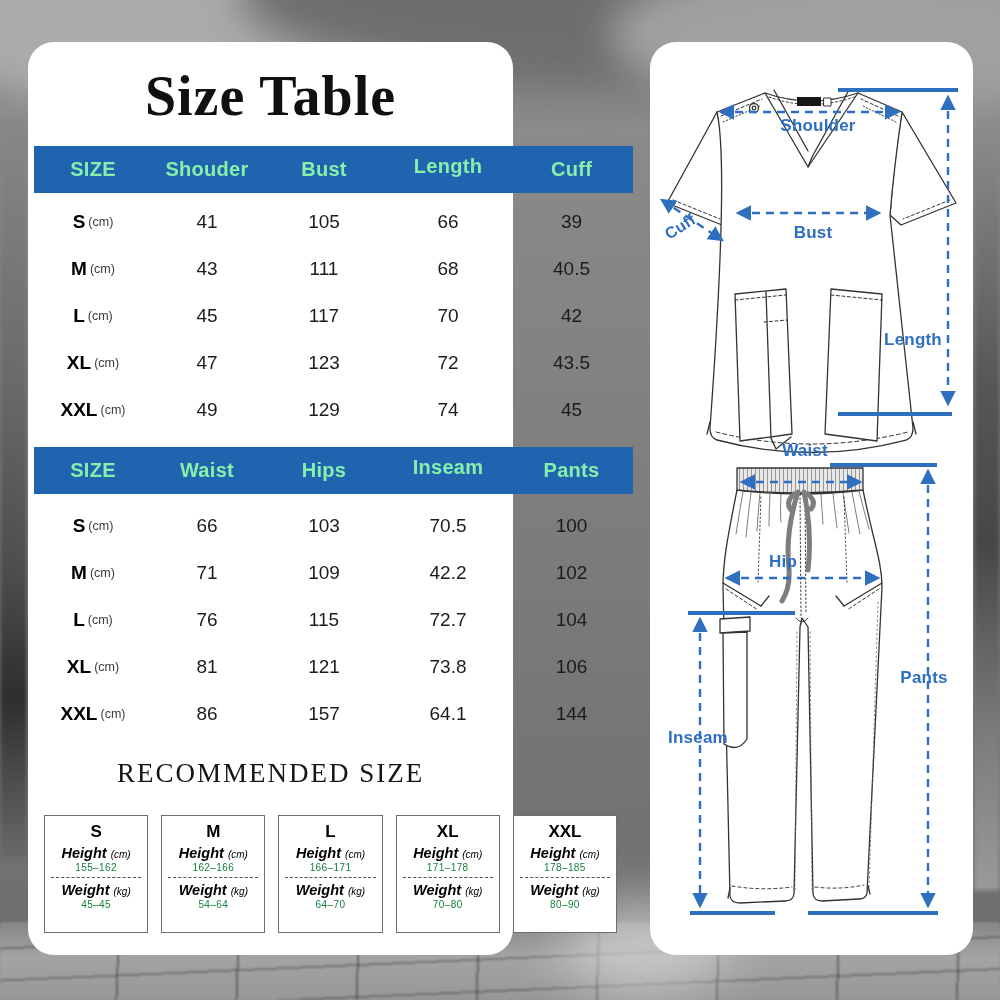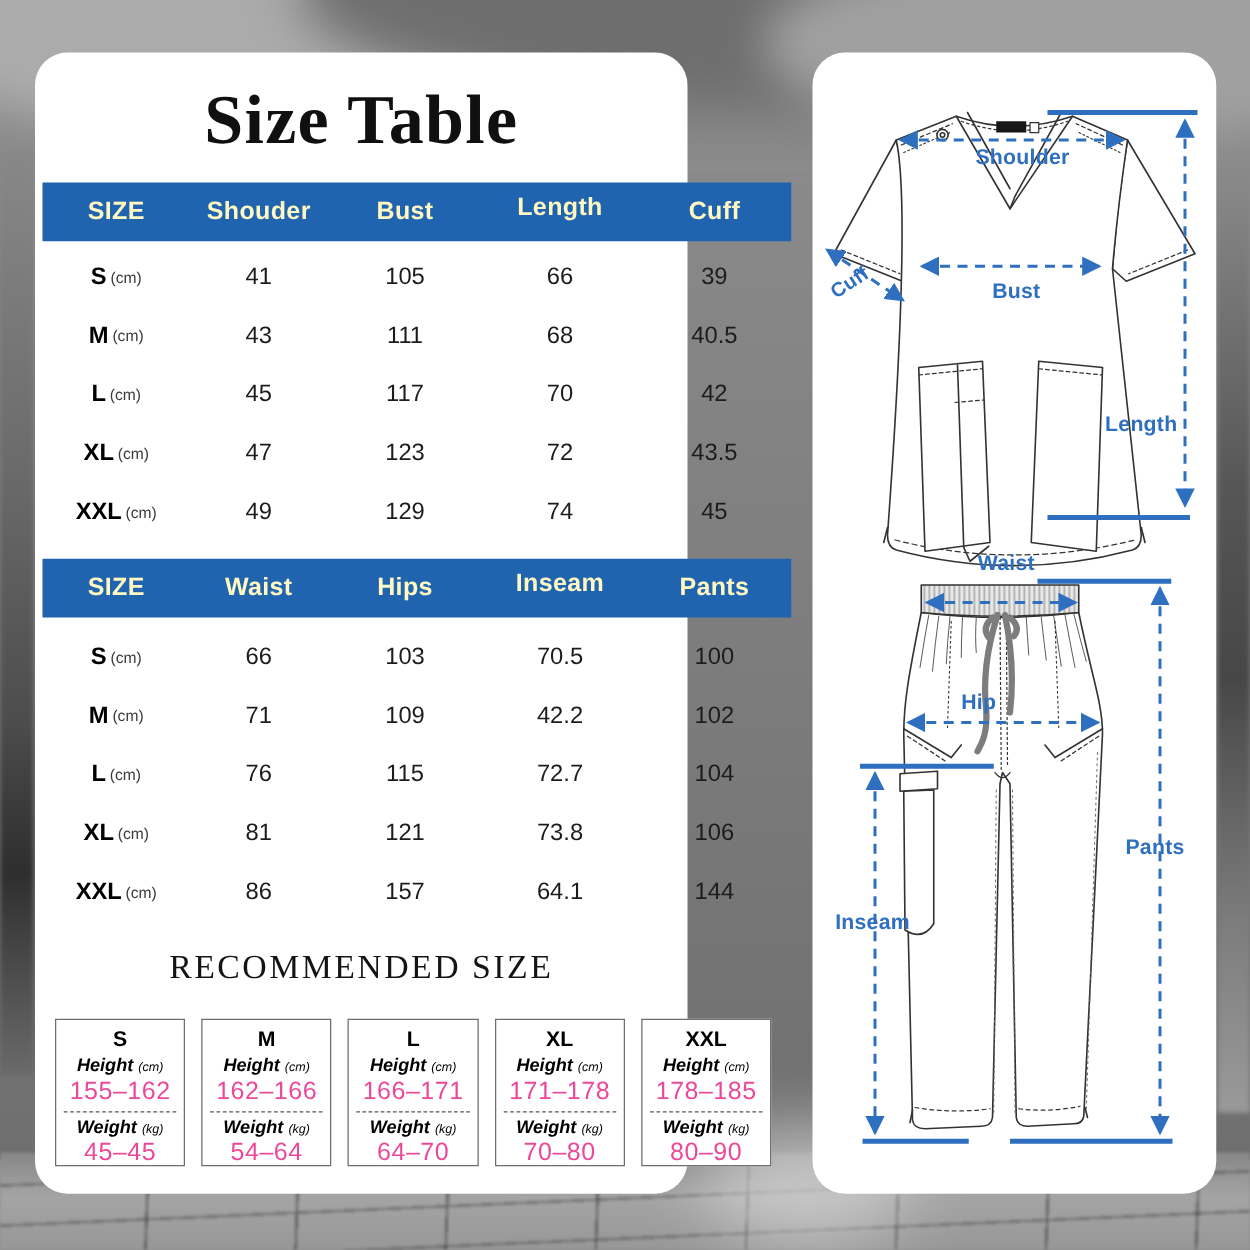--- a/index.html
+++ b/index.html
@@ -20,46 +20,46 @@
     background:linear-gradient(180deg,#8d8d8d 0%,#565656 35%,#474747 55%,#7c7c7c 80%,#9a9a9a 100%);}
   .bg-floor{left:0;right:0;bottom:0;height:78px;filter:blur(1.2px);
     background-image:
       repeating-linear-gradient(92deg,transparent 0 118px,rgba(55,55,55,.55) 118px 120px),
       repeating-linear-gradient(-2.5deg,transparent 0 30px,rgba(70,70,70,.5) 30px 32px),
       linear-gradient(180deg,#868686,#a4a4a4 45%,#979797);}
   .floor-glow{left:560px;bottom:6px;width:170px;height:95px;background:#d2d2d2;border-radius:50%;filter:blur(26px);opacity:.75;}
 
   
   .card{position:absolute;top:42px;height:913px;background:#fff;border-radius:26px;}
-  .card-left{left:28px;width:485px;padding-left:37px;}
+  .card-left{left:28px;width:485px;}
   .card-right{left:650px;width:323px;}
 
   
   .title{position:absolute;top:22px;left:0;width:100%;text-align:center;
     font-family:"Liberation Serif",serif;font-weight:700;font-size:56px;color:#101010;letter-spacing:1px;}
   .thead,.trow{position:absolute;left:6px;width:599px;height:47px;display:grid;
     grid-template-columns:118px 110px 124px 124px 123px;align-items:center;}
-  .thead{background:#2063ae;color:#fef9c3;font-size:20px;font-weight:700;}
+  .thead{background:#2063ae;color:#86efac;font-size:20px;font-weight:700;}
   .thead span{text-align:center;letter-spacing:.3px;}
   .thead span:nth-child(4){transform:translateY(-3px);}
   .trow{font-size:19px;color:#1c1c1c;}
   .num{text-align:center;}
   .size-cell{display:flex;align-items:center;justify-content:center;gap:3px;}
   .size-cell b{font-weight:700;color:#000;font-size:19px;}
   .size-cell .unit{font-style:normal;font-weight:400;font-size:12.5px;color:#3a3a3a;}
 
   .rec-title{position:absolute;top:716px;left:0;width:100%;text-align:center;
     font-family:"Liberation Serif",serif;font-size:27px;letter-spacing:2px;color:#141414;}
   .rec-row{position:absolute;top:773px;left:16px;width:573px;display:flex;gap:13px;}
   .rec-card{flex:1;height:118px;box-sizing:border-box;border:1px solid #6e6e6e;background:#fff;
     text-align:center;padding:6px 3px 0;}
   .rec-size{font-weight:700;font-size:17px;color:#000;}
   .rec-label{font-weight:700;font-size:14.5px;color:#000;margin-top:3px;white-space:nowrap;font-style:italic;}
   .rec-label .unit{font-weight:400;font-size:10px;}
-  .rec-val{font-size:20px;letter-spacing:.4px;color:#ec4899;margin-top:1px;}
+  .rec-val{font-size:10px;letter-spacing:.4px;color:#15803d;margin-top:1px;}
   .rec-div{border-top:1px dashed #555;margin:4px 3px;}
 
   
   .diagram-svg{position:absolute;left:0;top:0;}
   .dlabel{position:absolute;color:#2e6fc0;font-weight:700;font-size:17px;letter-spacing:.2px;
     transform:translateX(-50%);white-space:nowrap;}
   .dlabel.cuff{transform:rotate(-33deg);font-size:16px;}
 </style>
 </head>
 <body>

